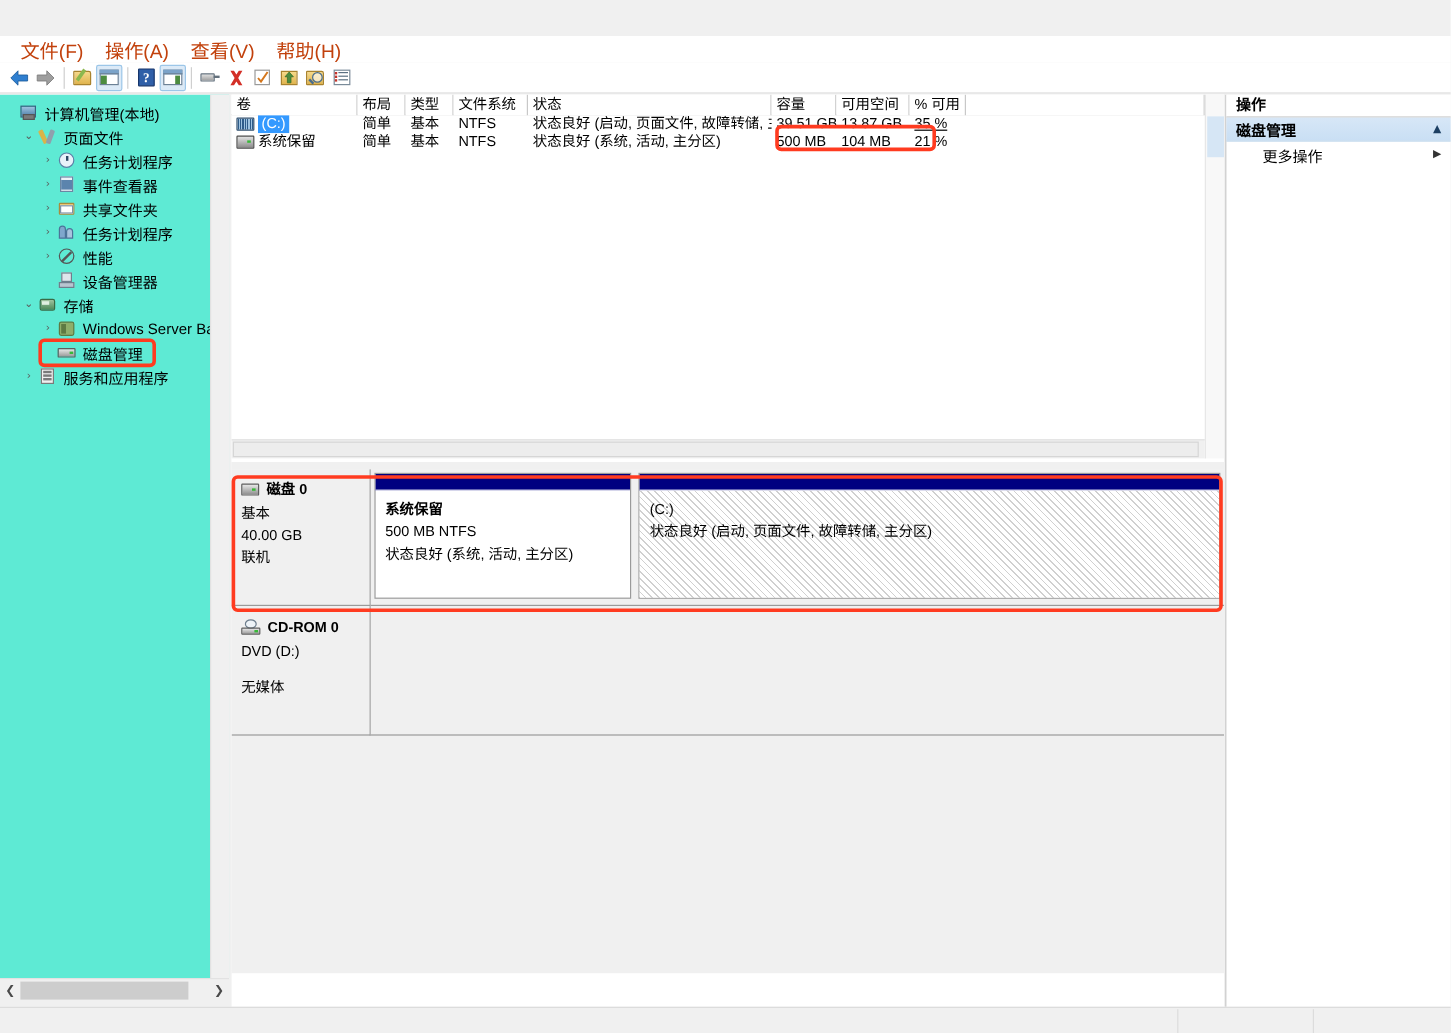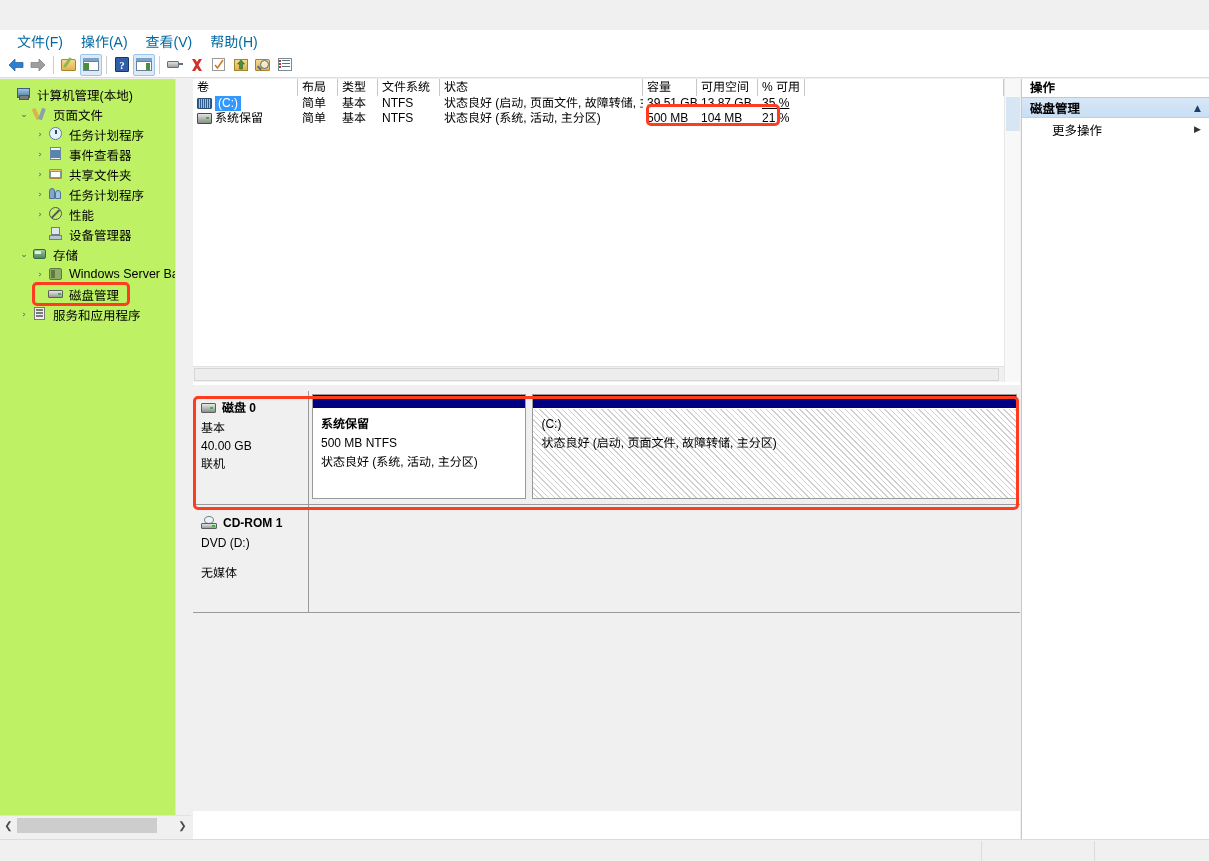--- a/index.html
+++ b/index.html
@@ -29,39 +29,39 @@
     font-size: 13px; color: #2b2b2b; font-family: "DejaVu Sans", sans-serif;
   }
   .wc.min { font-size: 14px; }
   .wc.close { font-size: 15px; }
 
   
   .menubar {
     position: absolute; left: 0; top: 30px; width: 1209px; height: 22px;
     background: #ffffff; display: flex; align-items: center; padding-left: 8px;
   }
-  .menuitem { padding: 2px 9px; font-size: 14px; color: #0369a1; }
+  .menuitem { padding: 2px 9px; font-size: 16px; color: #c2410c; }
 
   
   .toolbar {
     position: absolute; left: 0; top: 52px; width: 1209px; height: 26px;
     background: #ffffff; display: flex; align-items: center; padding-left: 5px;
     border-bottom: 1px solid #dcdcdc;
   }
   .tb-btn { width: 22px; height: 22px; display: flex; align-items: center; justify-content: center; position: relative; }
   .tb-btn.active { background: #dceaf7; border: 1px solid #9cc6e8; border-radius: 2px; }
   .tb-sep { width: 1px; height: 18px; background: #cfcfcf; margin: 0 4px; }
 
   
   .body { position: absolute; left: 0; top: 79px; width: 1209px; height: 760px; background: #f0f0f0; }
 
   
   .treepane {
     position: absolute; left: 0; top: 0; width: 191px; height: 736px;
-    background: #bef264; overflow: hidden;
+    background: #5eead4; overflow: hidden;
   }
   .tree { padding: 5px 0 0 0; }
   .trow { height: 20px; display: flex; align-items: center; white-space: nowrap; font-size: 12.5px; position: relative; }
   .twist {
     width: 16px; height: 16px; flex: none; display: flex; align-items: center; justify-content: center;
     font-family: "DejaVu Sans", sans-serif; font-size: 9px; color: #5a5a5a;
   }
   .tspacer { width: 16px; flex: none; }
   .ticon { width: 16px; height: 16px; flex: none; margin-right: 5px; position: relative; }
   .tlabel { color: #000; }
@@ -562,21 +562,21 @@
         </div>
 
         <div class="cdrow" style="height:108px">
           <div class="cd-info">
             <div class="cd-title">
               <span class="cd-glyph">
                 <span class="ic-cd1"></span>
                   <span class="ic-cd2"></span>
                   <span class="ic-cdled"></span>
               </span>
-              <span>CD-ROM 1</span>
+              <span>CD-ROM 0</span>
             </div>
             <div>DVD (D:)</div>
             <div style="height:10px"></div>
             <div>无媒体</div>
           </div>
           <div class="cd-blank"></div>
         </div>
 
         <div style="height:196px;background:#f0f0f0"></div>
       </div>

